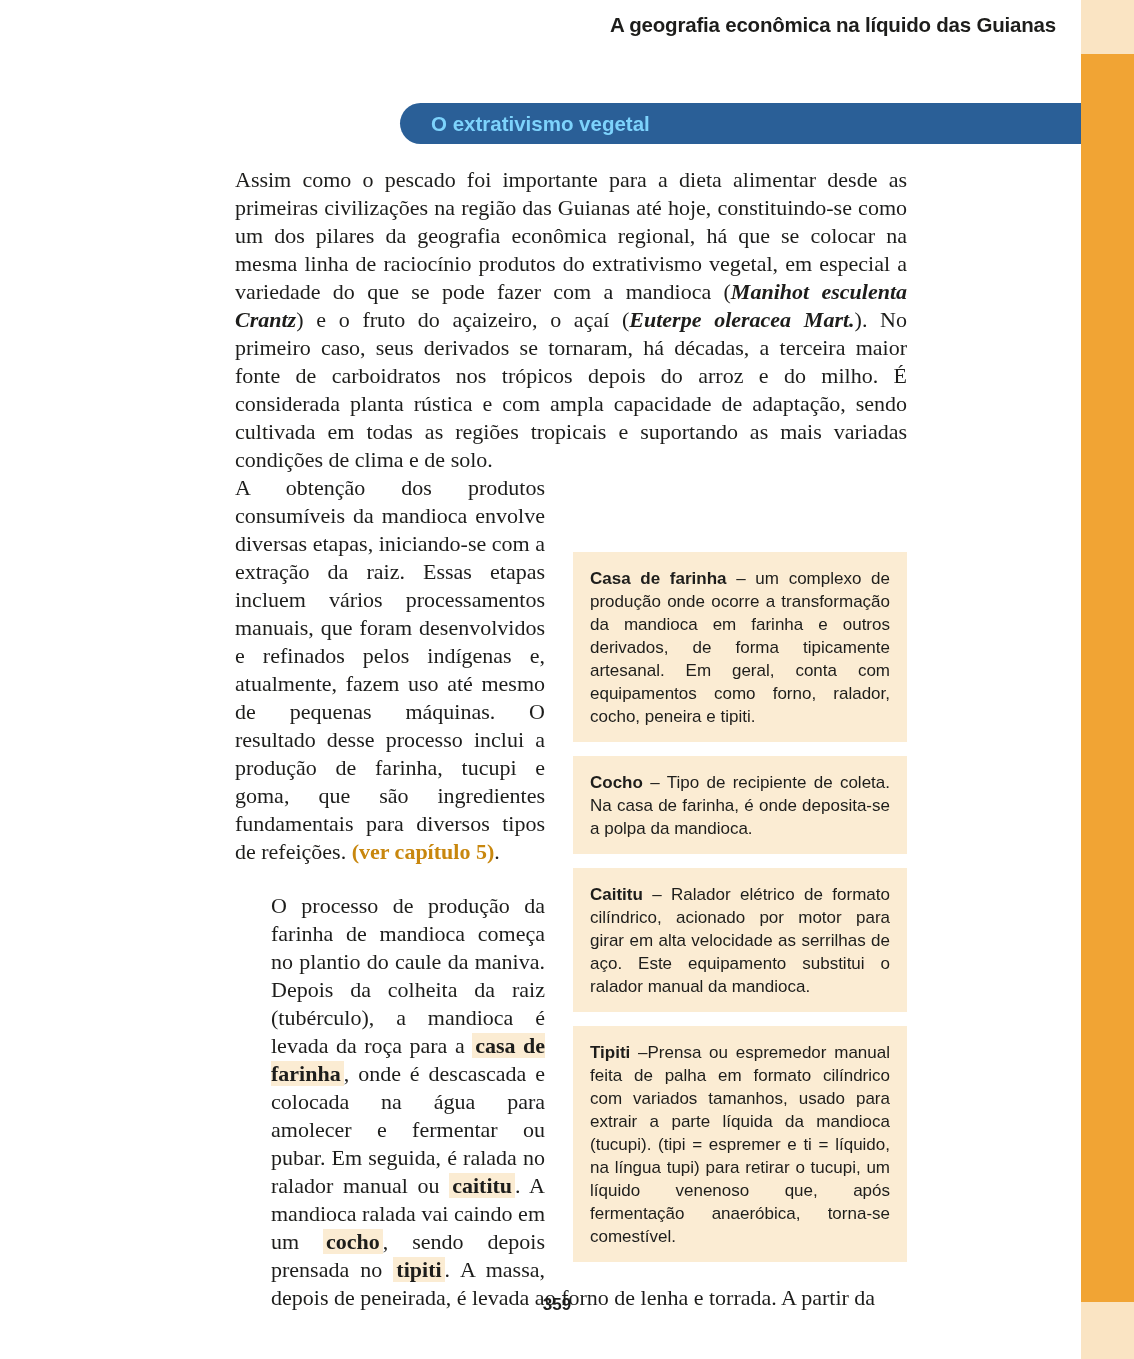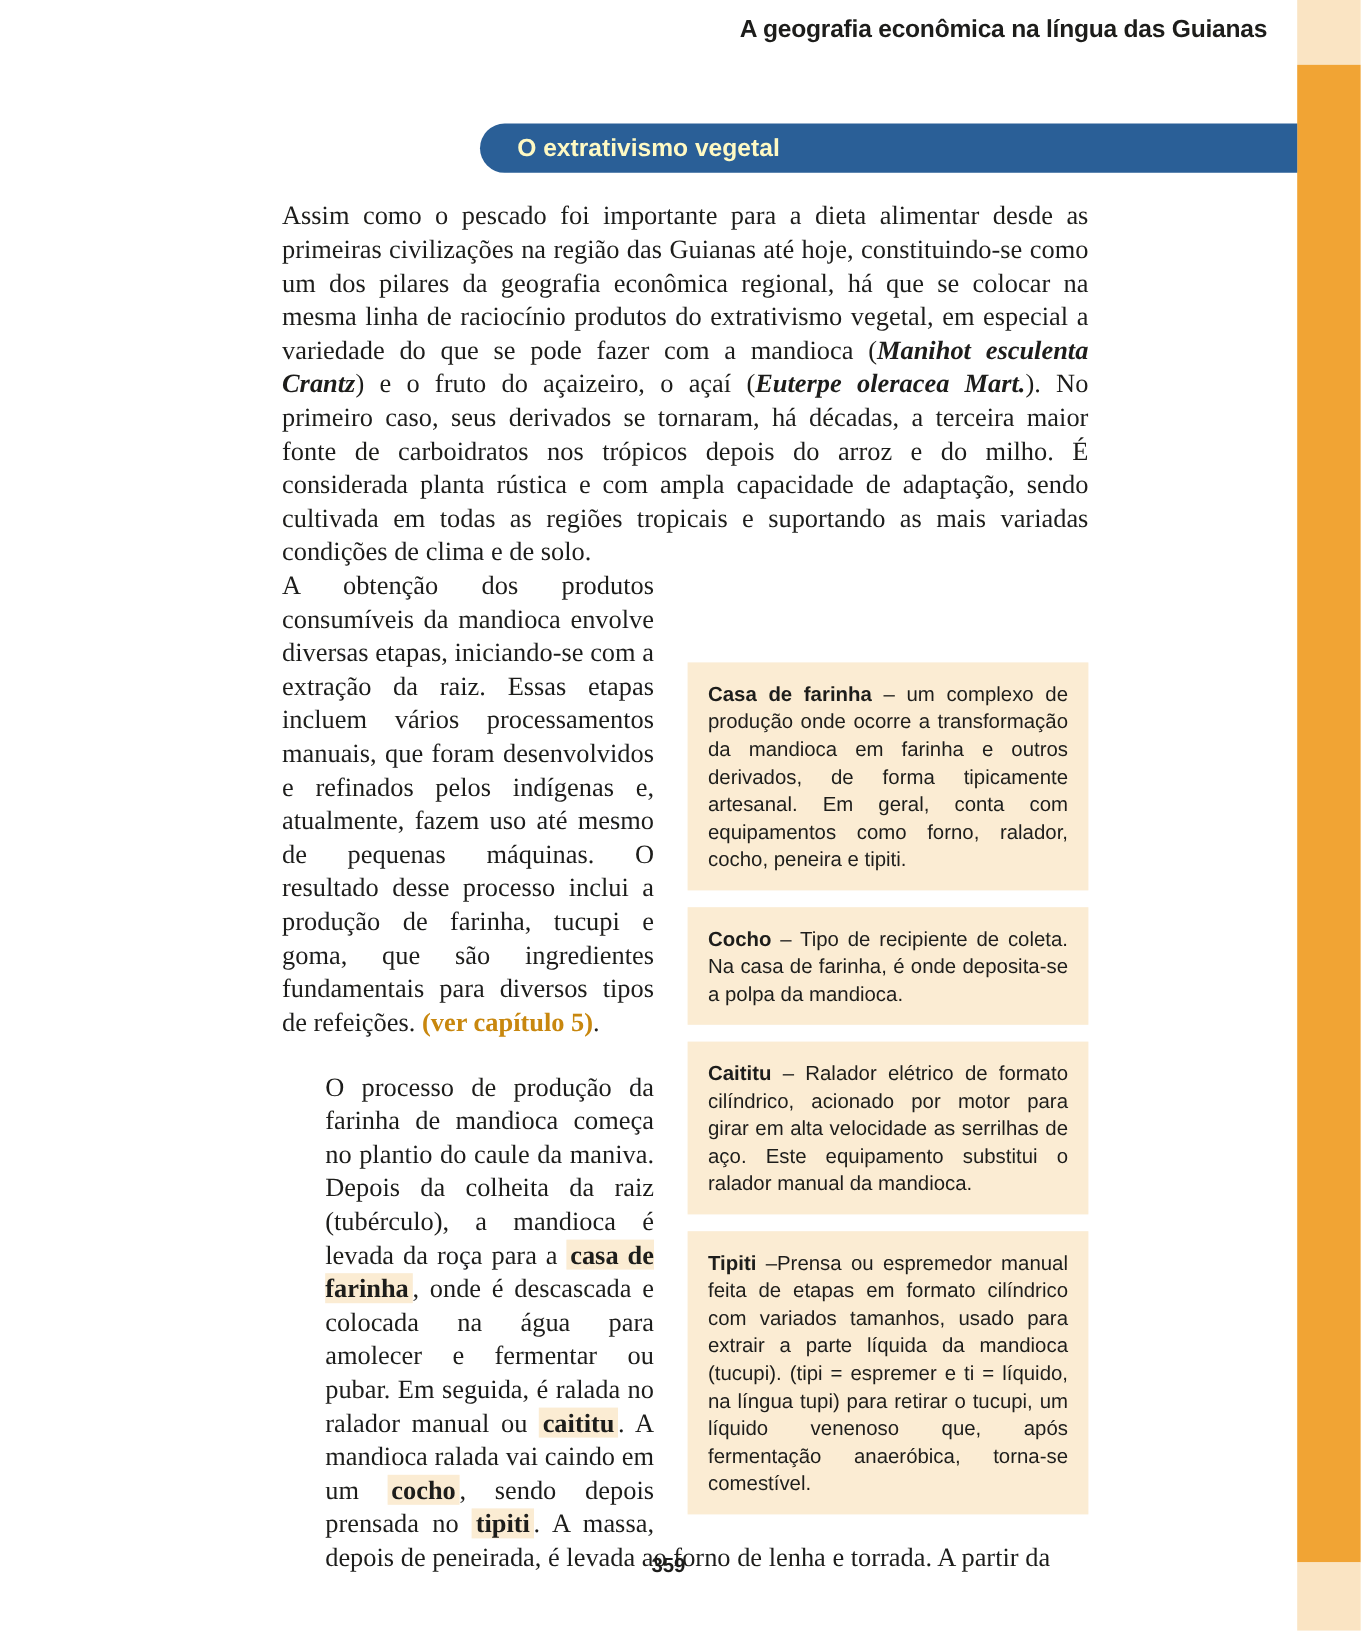--- a/index.html
+++ b/index.html
@@ -48,21 +48,21 @@
     background: var(--blue-bar, #2a5f97);
     border-radius: 21px 0 0 21px;
     display: flex;
     align-items: center;
     padding-left: 31px;
   }
   .section-bar .section-label {
     font-family: "Liberation Sans", sans-serif;
     font-weight: bold;
     font-size: 20.5px;
-    color: #fef9c3;
+    color: #7dd3fc;
     white-space: nowrap;
   }
 
   
   .content {
     position: absolute;
     left: 235px;
     top: 166px;
     width: 672px;
     font-size: 22px;
@@ -118,21 +118,21 @@
 <body>
 
 <div class="page">
 
   <div class="strip">
     <div class="strip-cream-top"></div>
     <div class="strip-orange"></div>
     <div class="strip-cream-bottom"></div>
   </div>
 
-  <div class="running-title">A geografia econômica na língua das Guianas</div>
+  <div class="running-title">A geografia econômica na líquido das Guianas</div>
 
   <div class="section-bar">
     <span class="section-label">O extrativismo vegetal</span>
   </div>
 
   <div class="content">
 
     <p class="p1"><span>Assim como o pescado foi importante para a dieta alimentar desde as primeiras civilizações na região das Guianas até hoje, constituindo-se como um dos pilares da geografia econômica regional, há que se colocar na mesma linha de raciocínio produtos do extrativismo vegetal, em especial a variedade do que se pode fazer com a mandioca (</span><span class="seg-italic">Manihot esculenta Crantz</span><span>) e o fruto do açaizeiro, o açaí (</span><span class="seg-italic">Euterpe oleracea Mart.</span><span>). No primeiro caso, seus derivados se tornaram, há décadas, a terceira maior fonte de carboidratos nos trópicos depois do arroz e do milho. É considerada planta rústica e com ampla capacidade de adaptação, sendo cultivada em todas as regiões tropicais e suportando as mais variadas condições de clima e de solo.</span></p>
 
     <aside class="glossary-column">
@@ -143,21 +143,21 @@
       <div class="glossary-box">
         <span class="term">Cocho</span>
         <span class="definition">– Tipo de recipiente de coleta. Na casa de farinha, é onde deposita-se a polpa da mandioca.</span>
       </div>
       <div class="glossary-box">
         <span class="term">Caititu</span>
         <span class="definition">– Ralador elétrico de formato cilíndrico, acionado por motor para girar em alta velocidade as serrilhas de aço. Este equipamento substitui o ralador manual da mandioca.</span>
       </div>
       <div class="glossary-box">
         <span class="term">Tipiti</span>
-        <span class="definition">–Prensa ou espremedor manual feita de etapas em formato cilíndrico com variados tamanhos, usado para extrair a parte líquida da mandioca (tucupi). (tipi = espremer e ti = líquido, na língua tupi) para retirar o tucupi, um líquido venenoso que, após fermentação anaeróbica, torna-se comestível.</span>
+        <span class="definition">–Prensa ou espremedor manual feita de palha em formato cilíndrico com variados tamanhos, usado para extrair a parte líquida da mandioca (tucupi). (tipi = espremer e ti = líquido, na língua tupi) para retirar o tucupi, um líquido venenoso que, após fermentação anaeróbica, torna-se comestível.</span>
       </div>
     </aside>
 
     <p class="p2"><span>A obtenção dos produtos consumíveis da mandioca envolve diversas etapas, iniciando-se com a extração da raiz. Essas etapas incluem vários processamentos manuais, que foram desenvolvidos e refinados pelos indígenas e, atualmente, fazem uso até mesmo de pequenas máquinas. O resultado desse processo inclui a produção de farinha, tucupi e goma, que são ingredientes fundamentais para diversos tipos de refeições. </span><span class="seg-link">(ver capítulo 5)</span><span>.</span></p>
 
     <p class="p3"><span>O processo de produção da farinha de mandioca começa no plantio do caule da maniva. Depois da colheita da raiz (tubérculo), a mandioca é levada da roça para a </span><span class="seg-highlight">casa de farinha</span><span>, onde é descascada e colocada na água para amolecer e fermentar ou pubar. Em seguida, é ralada no ralador manual ou </span><span class="seg-highlight">caititu</span><span>. A mandioca ralada vai caindo em um </span><span class="seg-highlight">cocho</span><span>, sendo depois prensada no </span><span class="seg-highlight">tipiti</span><span>. A massa, depois de peneirada, é levada ao forno de lenha e torrada. A partir da</span></p>
 
   </div>
 
   <div class="page-number">359</div>

